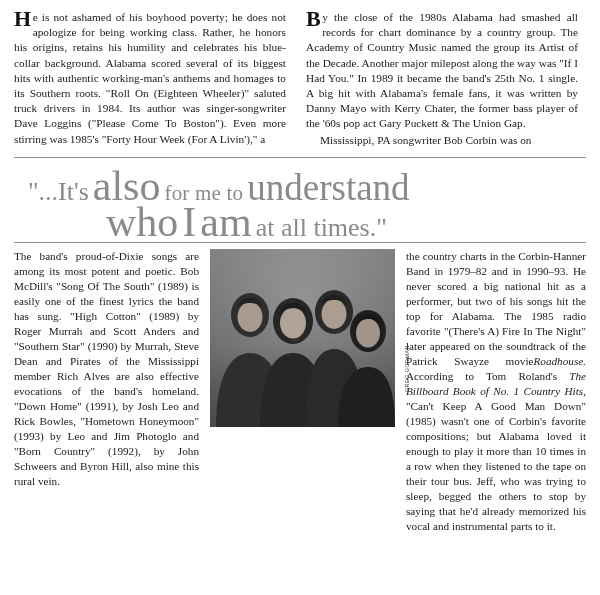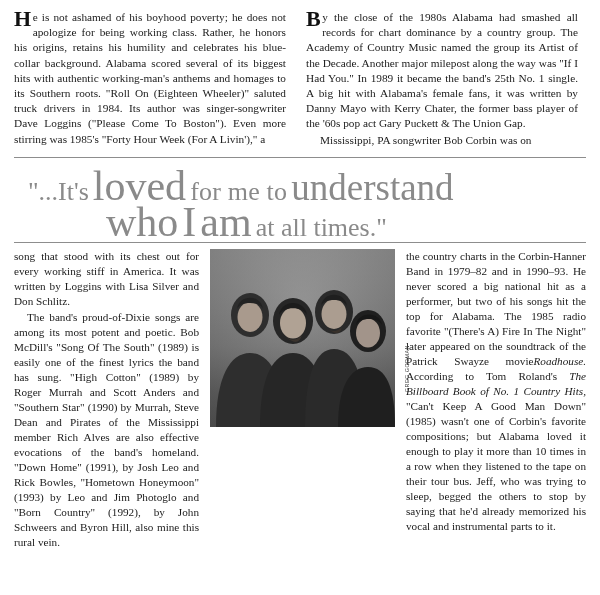--- a/index.html
+++ b/index.html
@@ -78,21 +78,21 @@
     top: 4px;
     left: 14px;
     white-space: nowrap;
   }
   .q-line2 {
     position: absolute;
     top: 40px;
     left: 92px;
     white-space: nowrap;
   }
-  .q-sm { font-size: 26px; letter-spacing: 0.2px; }
+  .q-sm { font-size: 21px; letter-spacing: 0.2px; }
   .q-md { font-size: 26px; }
   .q-xl { font-size: 37px; }
   .q-xxl { font-size: 42px; }
 
   
   .bottom-cols {
     display: flex;
     gap: 11px;
     align-items: flex-start;
     margin-top: 5px;
@@ -155,38 +155,37 @@
       <p>Mississippi, PA songwriter Bob Corbin was on</p>
     </div>
 
   </div>
 
   <div class="quote-band">
     <div class="rule"></div>
     <div class="quote-inner">
       <div class="q-line1">
         <span class="q-md">"...It's</span>
-        <span class="q-xxl">loved</span>
+        <span class="q-xxl">also</span>
         <span class="q-sm">for me to</span>
         <span class="q-xl">understand</span>
       </div>
       <div class="q-line2">
         <span class="q-xxl">who</span>
         <span class="q-xxl">I</span>
         <span class="q-xxl">am</span>
         <span class="q-md">at all times."</span>
       </div>
     </div>
     <div class="rule"></div>
   </div>
 
   <div class="bottom-cols">
 
     <div class="bcol left">
-      <p>song that stood with its chest out for every working stiff in America. It was written by Loggins with Lisa Silver and Don Schlitz.</p>
       <p>The band's proud-of-Dixie songs are among its most potent and poetic. Bob McDill's "Song Of The South" (1989) is easily one of the finest lyrics the band has sung. "High Cotton" (1989) by Roger Murrah and Scott Anders and "Southern Star" (1990) by Murrah, Steve Dean and Pirates of the Mississippi member Rich Alves are also effective evocations of the band's homeland. "Down Home" (1991), by Josh Leo and Rick Bowles, "Hometown Honeymoon" (1993) by Leo and Jim Photoglo and "Born Country" (1992), by John Schweers and Byron Hill, also mine this rural vein.</p>
     </div>
 
     <div class="bcol mid">
       <div class="photo-wrap">
         <div class="photo">
           <svg width="185" height="178" viewBox="0 0 185 178">
             <defs>
               <linearGradient id="bg" x1="0" y1="0" x2="0" y2="1">
                 <stop offset="0%" stop-color="#8c8c8c"></stop>

